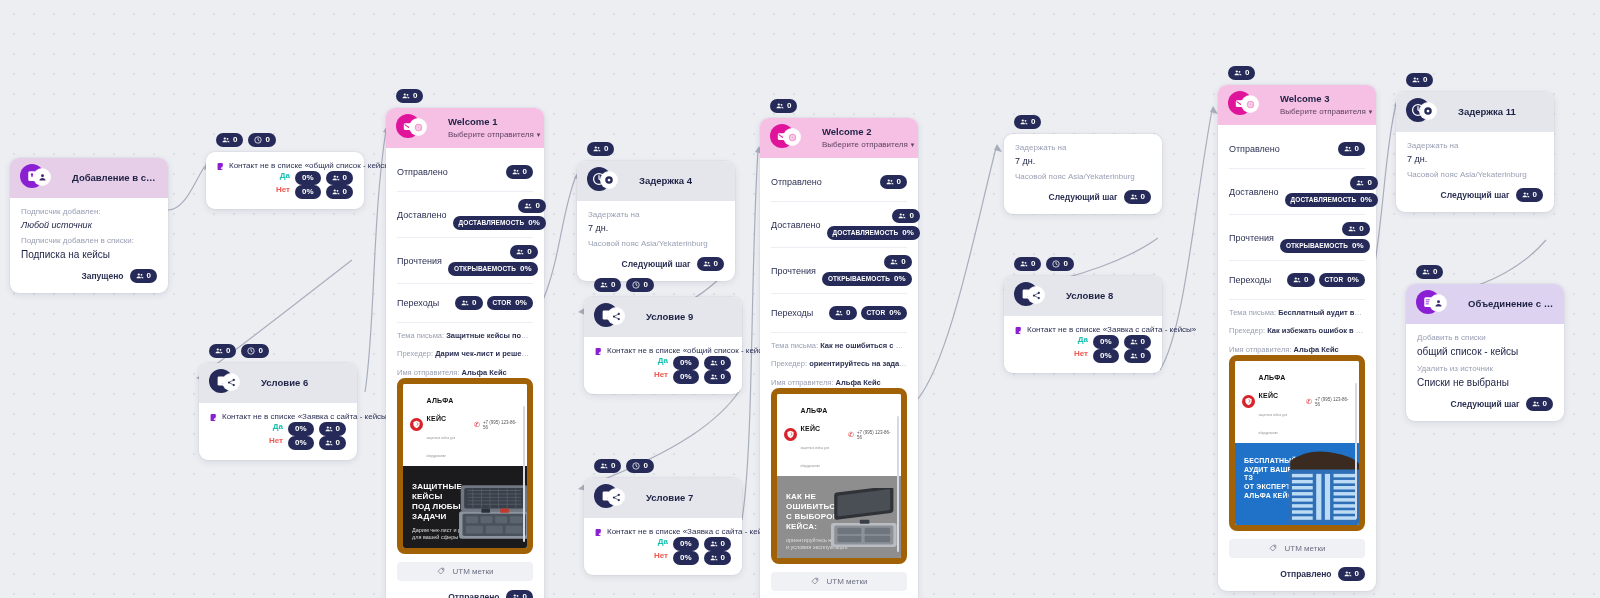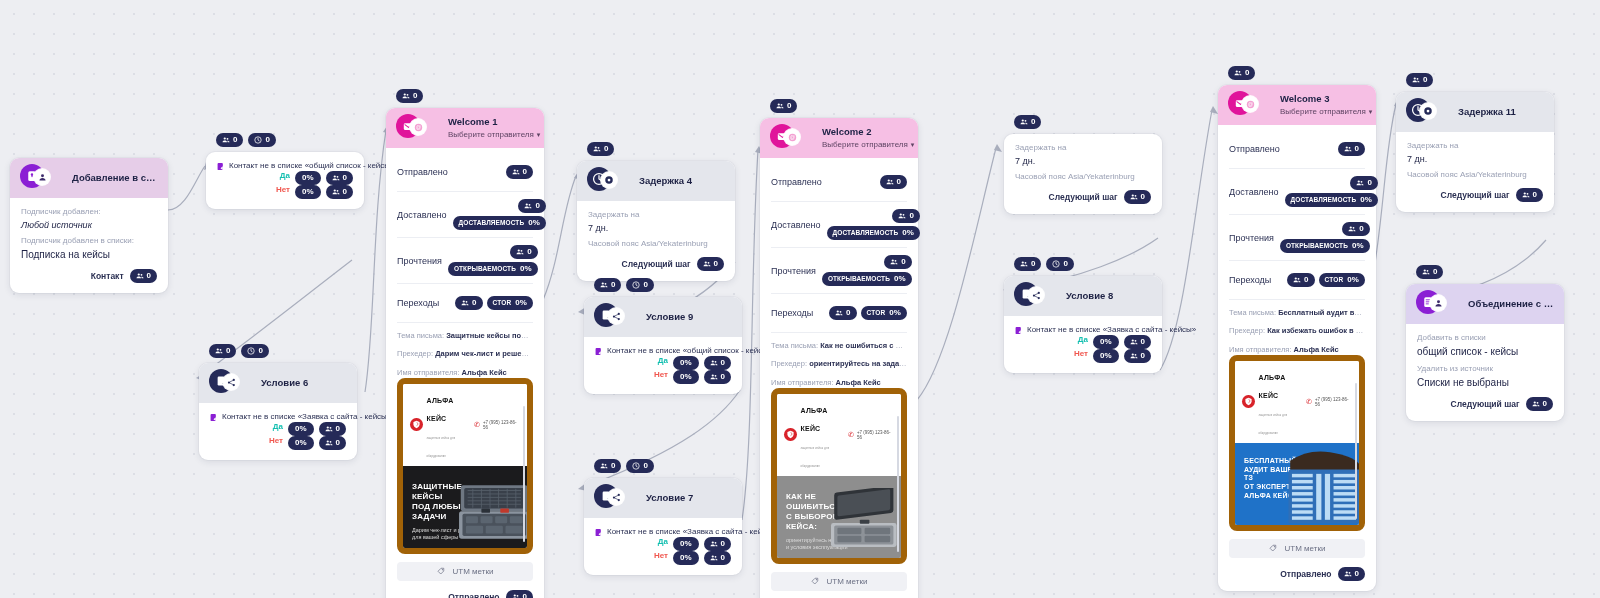--- a/index.html
+++ b/index.html
@@ -172,21 +172,21 @@
       <div class="head-txt">
         <div class="head-title">Добавление в список 1</div>
       </div>
     </div>
     <div class="body">
       <div class="fld-lbl">Подписчик добавлен:</div>
       <div class="fld-val italic">Любой источник</div>
       <div class="fld-lbl">Подписчик добавлен в списки:</div>
       <div class="fld-plain">Подписка на кейсы</div>
       <div class="footrow">
-        <span class="footlabel">Контакт</span>
+        <span class="footlabel">Запущено</span>
         <span class="chip">
           <svg width="8" height="8" viewBox="0 0 16 16">
               <circle cx="5.5" cy="5" r="2.2" fill="#fff"></circle>
               <circle cx="11" cy="5.6" r="1.8" fill="#fff"></circle>
               <path d="M1 12.5c0-2.2 2-3.4 4.5-3.4s4.5 1.2 4.5 3.4z" fill="#fff"></path>
               <path d="M10.6 9.4c2 .1 4.4.9 4.4 3.1h-3.6z" fill="#fff"></path>
             </svg>
           <span>0</span>
         </span>
       </div>

